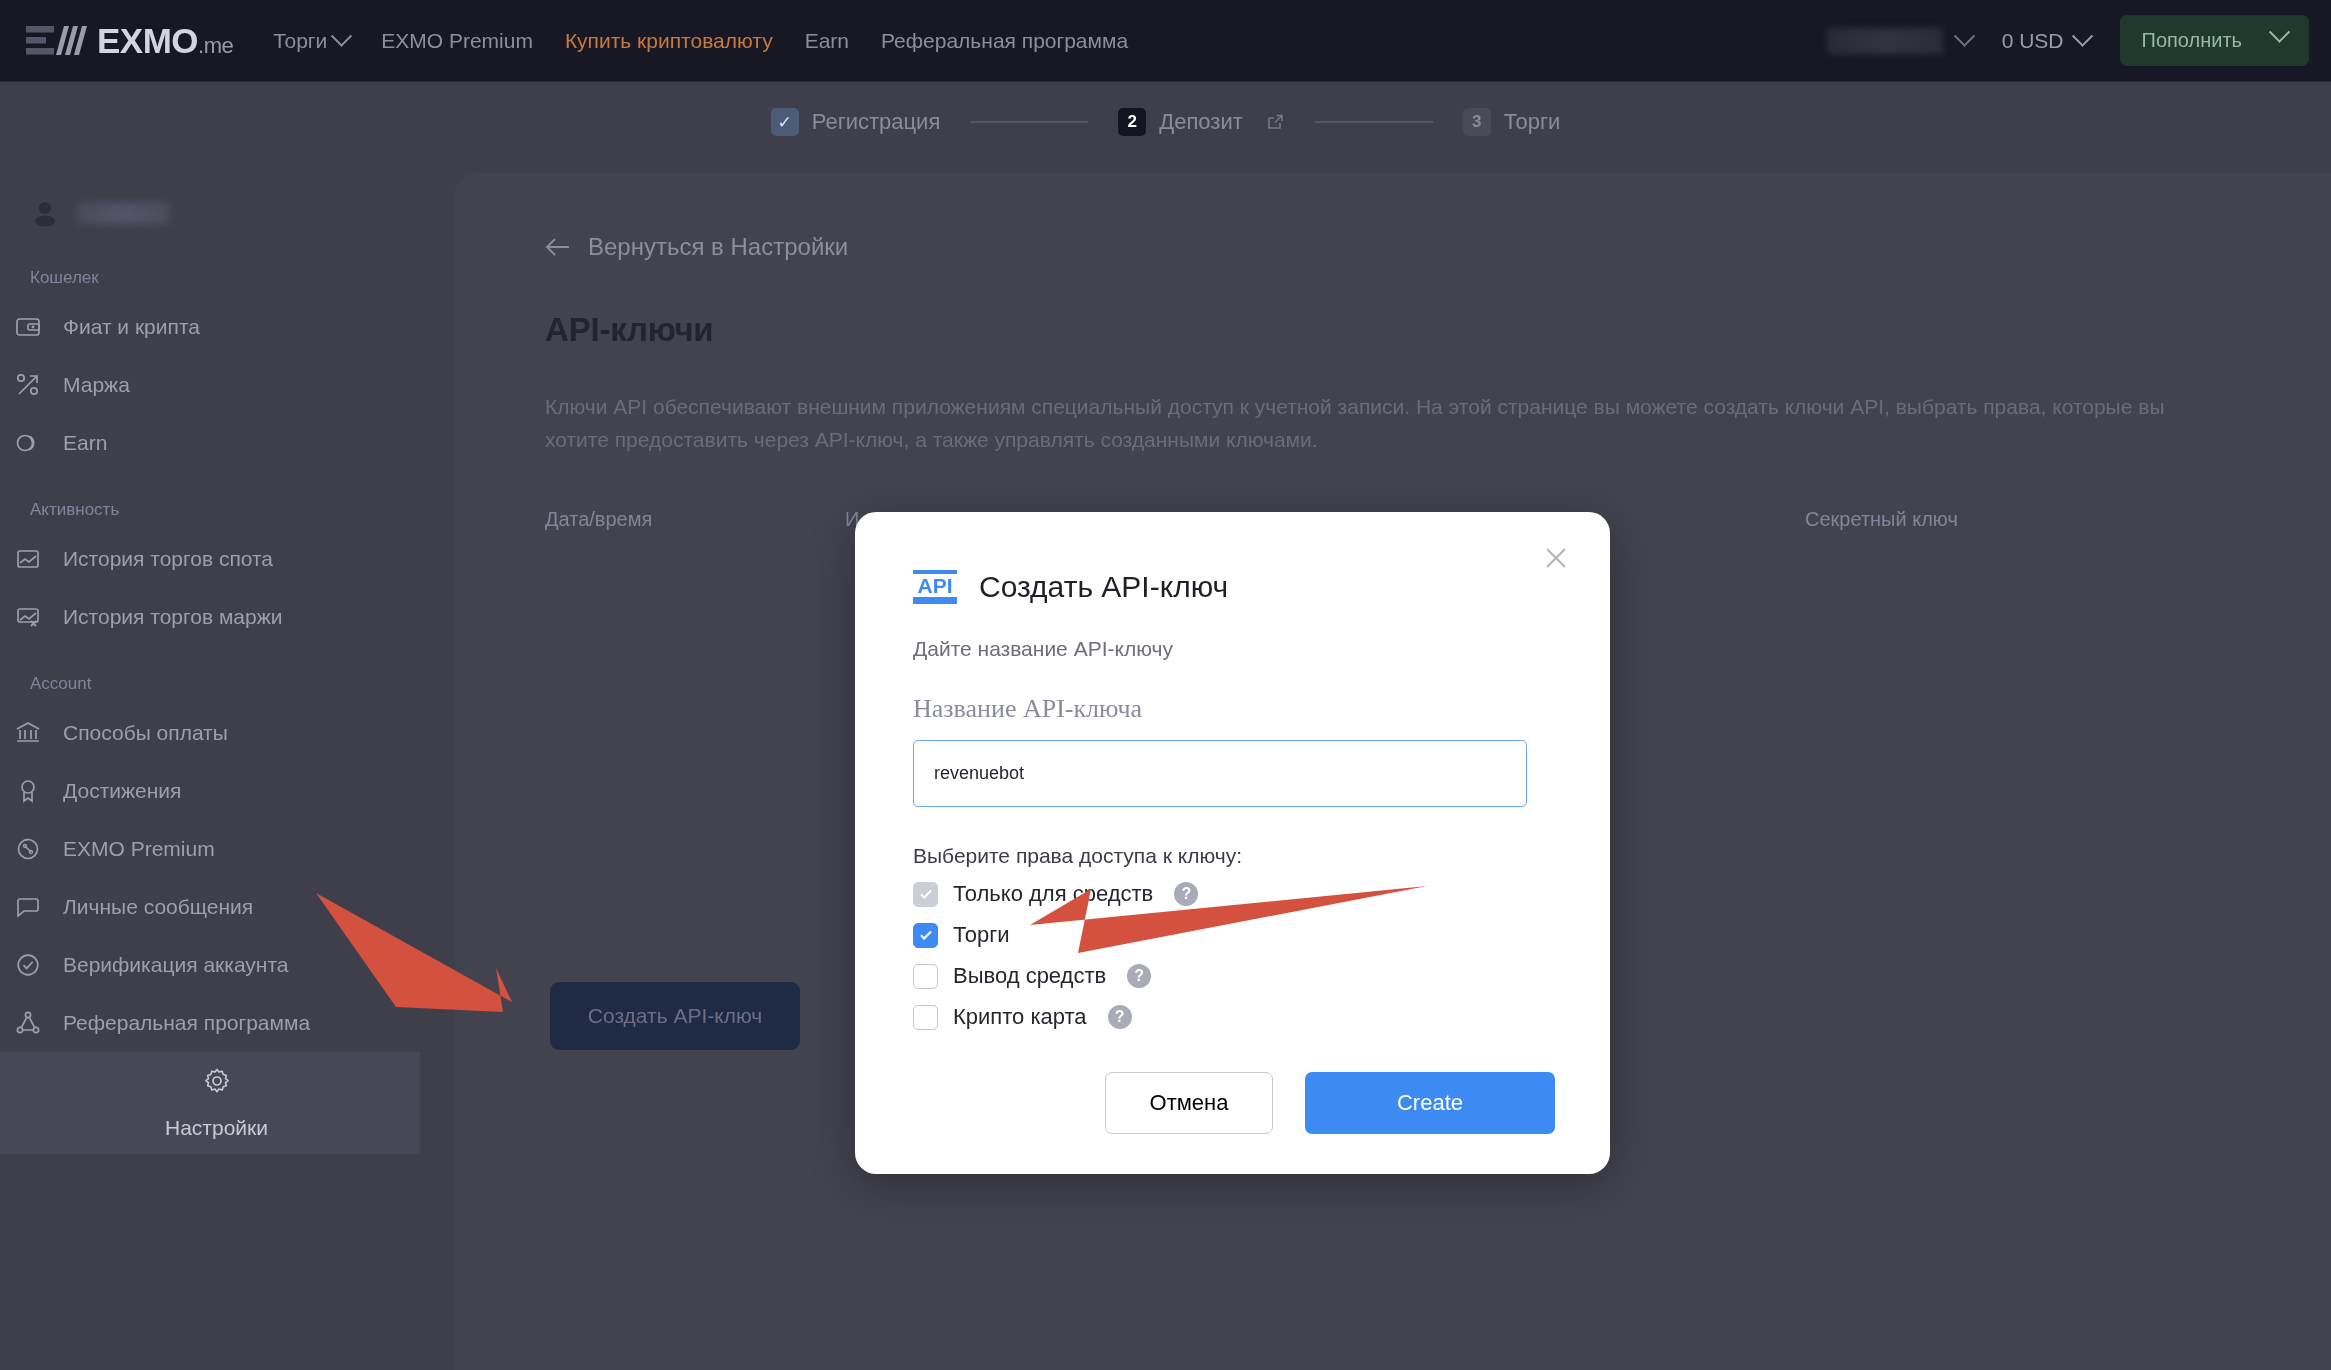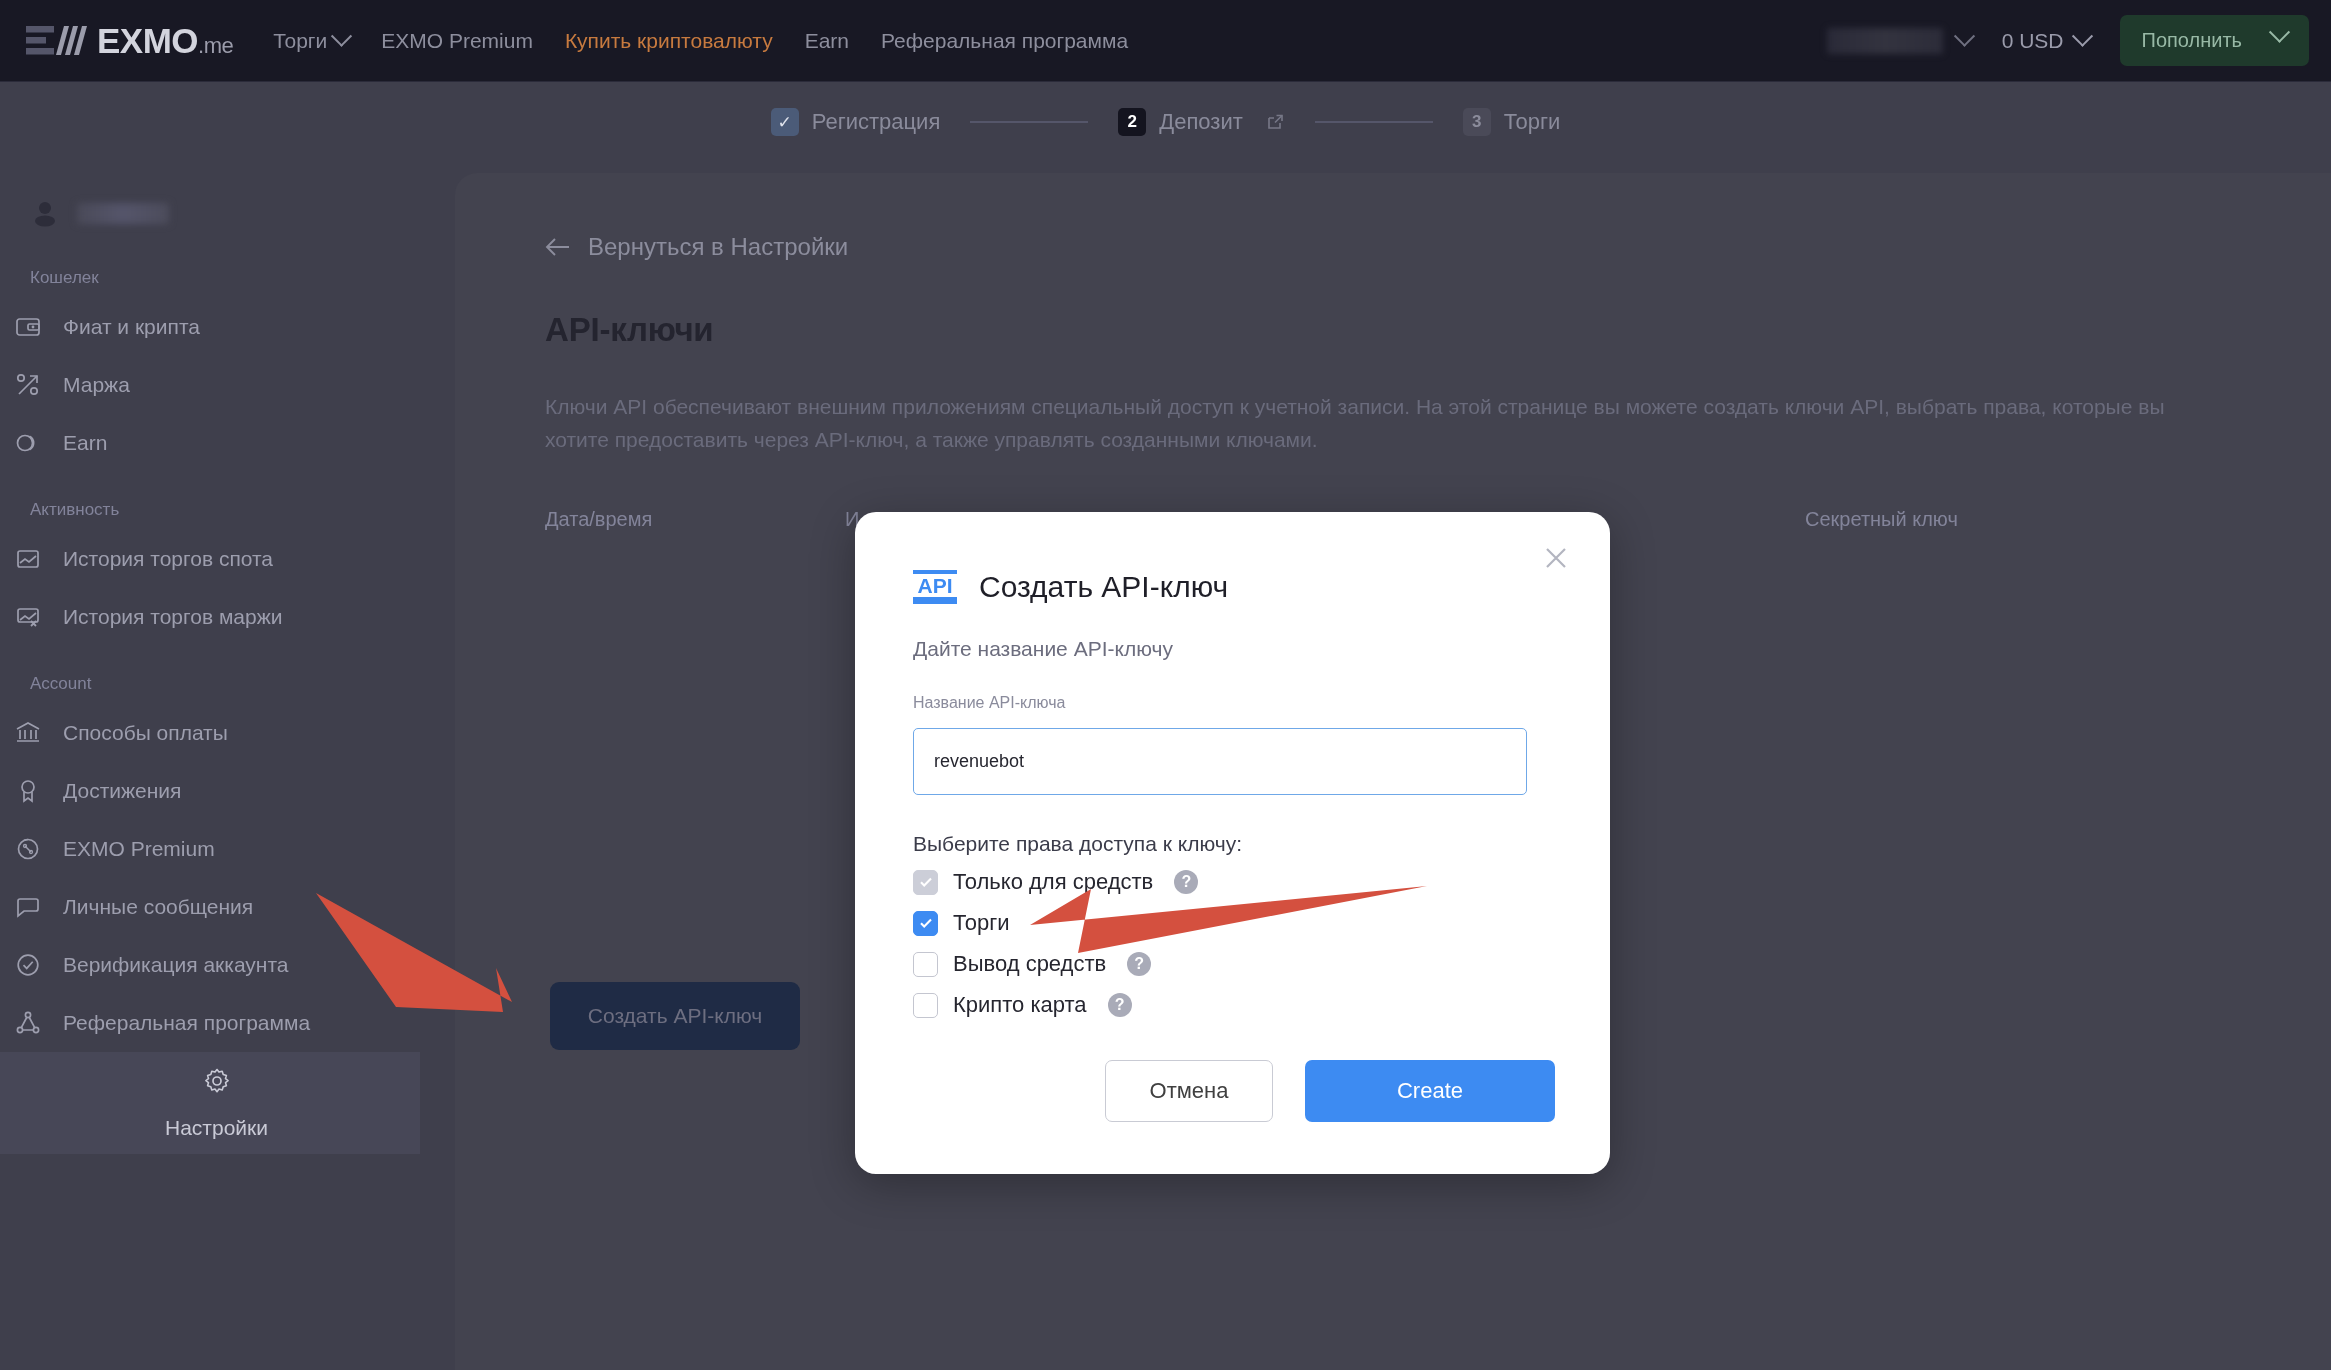--- a/index.html
+++ b/index.html
@@ -103,21 +103,21 @@
   }
   .modal-title-row{display:flex;align-items:center;gap:22px;margin-top:18px;}
   .api-badge{
     display:inline-flex;align-items:center;justify-content:center;
     width:44px;height:34px;border:0;color:#3d8bf2;font-weight:700;font-size:21px;
     border-top:4px solid #3d8bf2;border-bottom:7px solid #3d8bf2;letter-spacing:0px;
     box-sizing:border-box;line-height:1;
   }
   .modal-title{font-size:30px;color:#1f1f28;font-weight:400;}
   .modal-sub{margin-top:33px;font-size:21px;color:#6c6d7e;}
-  .field-label{margin-top:33px;font-size:16px;color:#8a8b9c;}
+  .field-label{margin-top:33px;font-size:26px;color:#8a8b9c;font-family:Liberation Serif, serif;}
   .field-input{
     margin-top:16px;width:614px;height:67px;border:1px solid #6fa8e8;border-radius:5px;
     box-sizing:border-box;padding:0 20px;font-size:18px;color:#26262f;
     font-family:"Liberation Sans",sans-serif;outline:none;background:#fff;
   }
   .perm-title{margin-top:37px;font-size:21px;color:#3b3c4a;}
   .perm-list{margin-top:13px;}
   .perm-row{display:flex;align-items:center;gap:15px;margin-bottom:15px;font-size:22px;color:#26262f;}
   .cbx{width:25px;height:25px;border-radius:5px;box-sizing:border-box;display:flex;align-items:center;justify-content:center;flex:0 0 25px;cursor:pointer;}
   .cbx.off{border:1.5px solid #c4c6d0;background:#fff;}
@@ -125,21 +125,21 @@
   .cbx.locked{background:#ccced8;border:1.5px solid #ccced8;}
   .cbx svg{display:block;}
   .help{
     width:24px;height:24px;border-radius:50%;background:#a9abb8;color:#fff;
     font-size:16px;font-weight:700;display:inline-flex;align-items:center;justify-content:center;
     margin-left:6px;cursor:pointer;
   }
   .modal-actions{margin-top:42px;display:flex;gap:32px;justify-content:flex-end;padding-right:0px;}
   .btn-cancel{
     width:168px;height:62px;border:1.5px solid #c9cbd4;border-radius:7px;background:#fff;
-    font-size:22px;color:#404040;cursor:pointer;font-family:"Liberation Sans",sans-serif;
+    font-size:22px;color:#000000;cursor:pointer;font-family:"Liberation Sans",sans-serif;
   }
   .btn-create{
     width:250px;height:62px;border:0;border-radius:7px;background:#3d8bf2;
     font-size:22px;color:#fff;cursor:pointer;font-family:"Liberation Sans",sans-serif;
   }
 
   
   .arrow-layer{position:absolute;left:0;top:0;width:2331px;height:1370px;pointer-events:none;z-index:60;}
 </style>
 </head>

